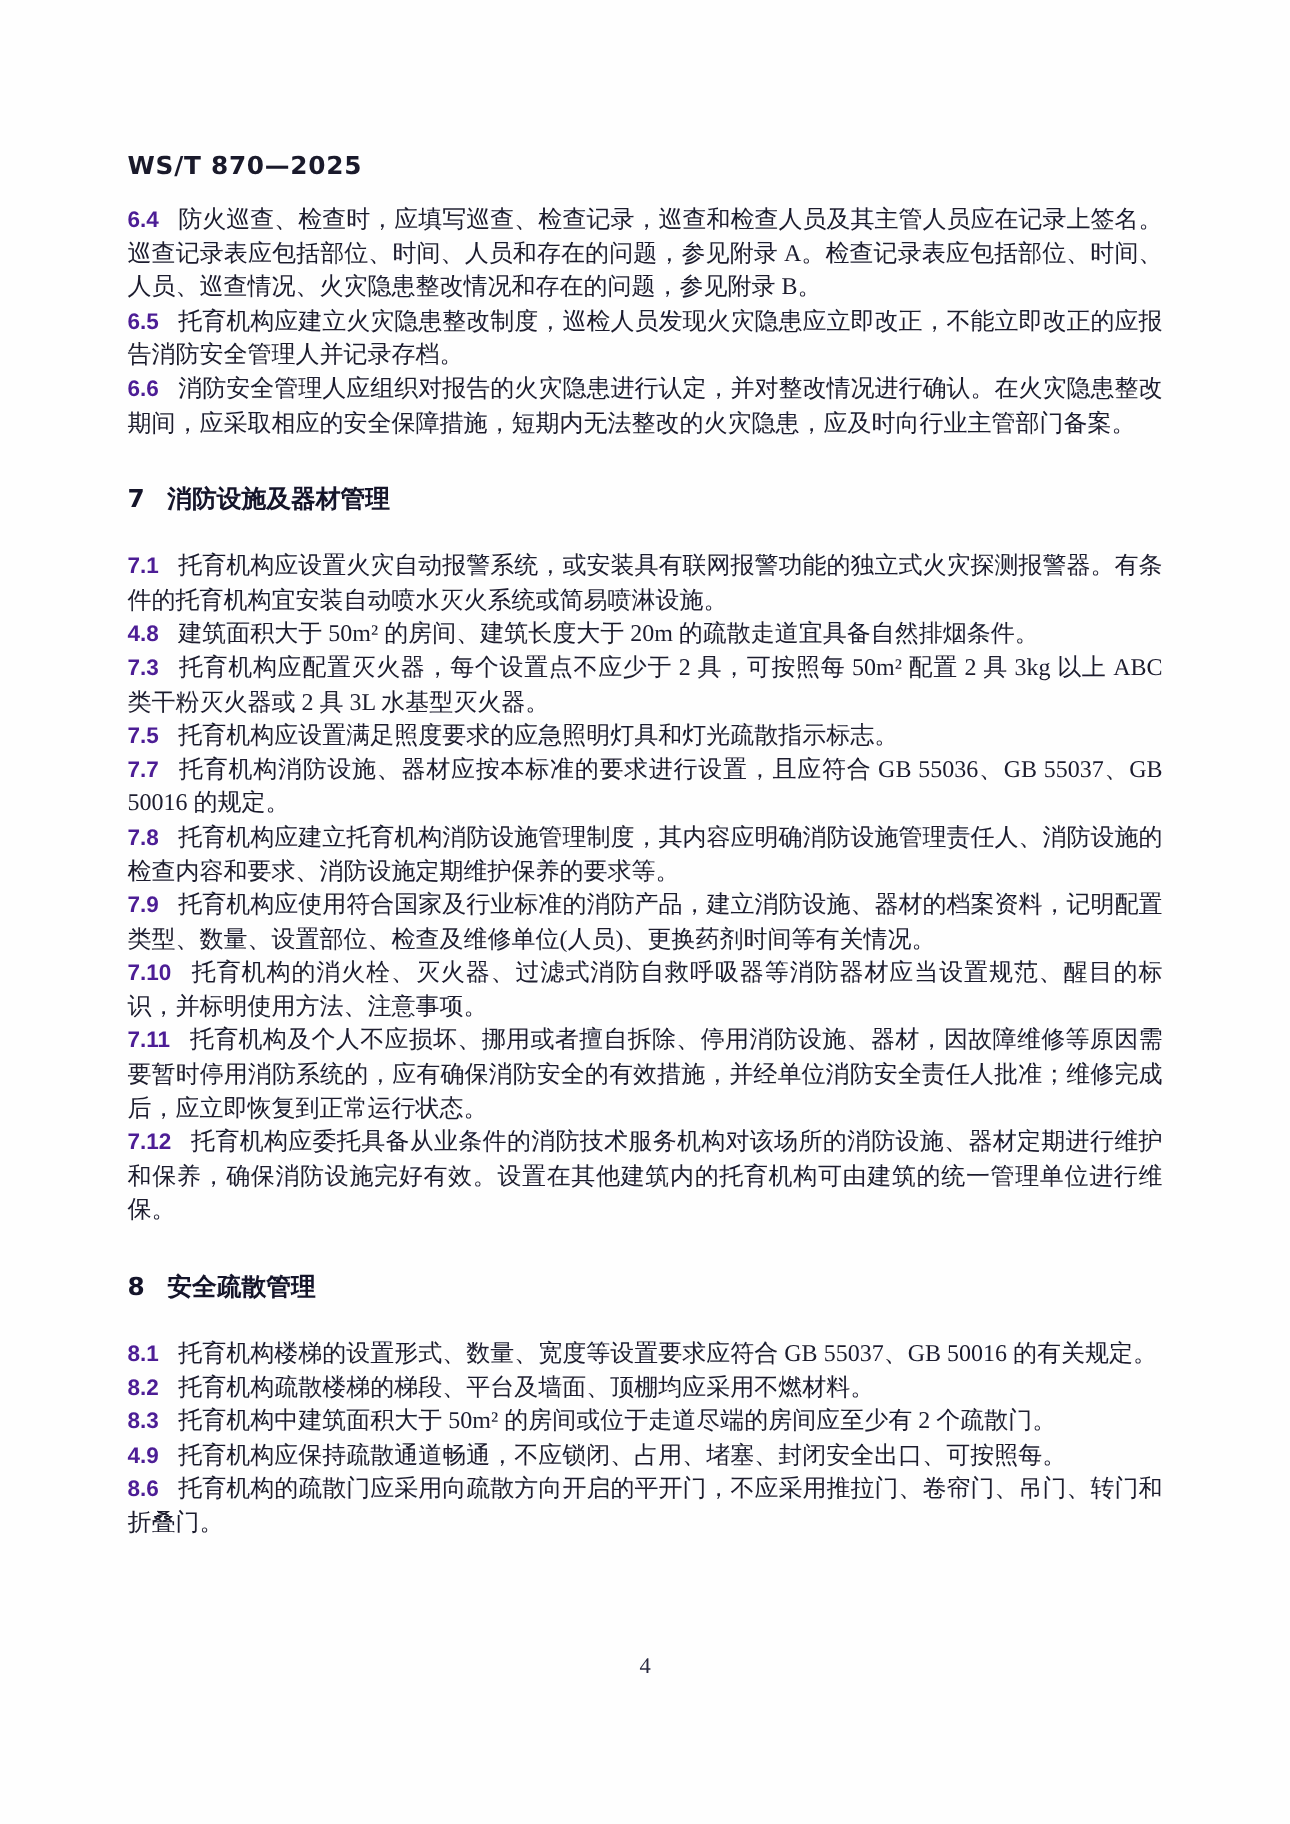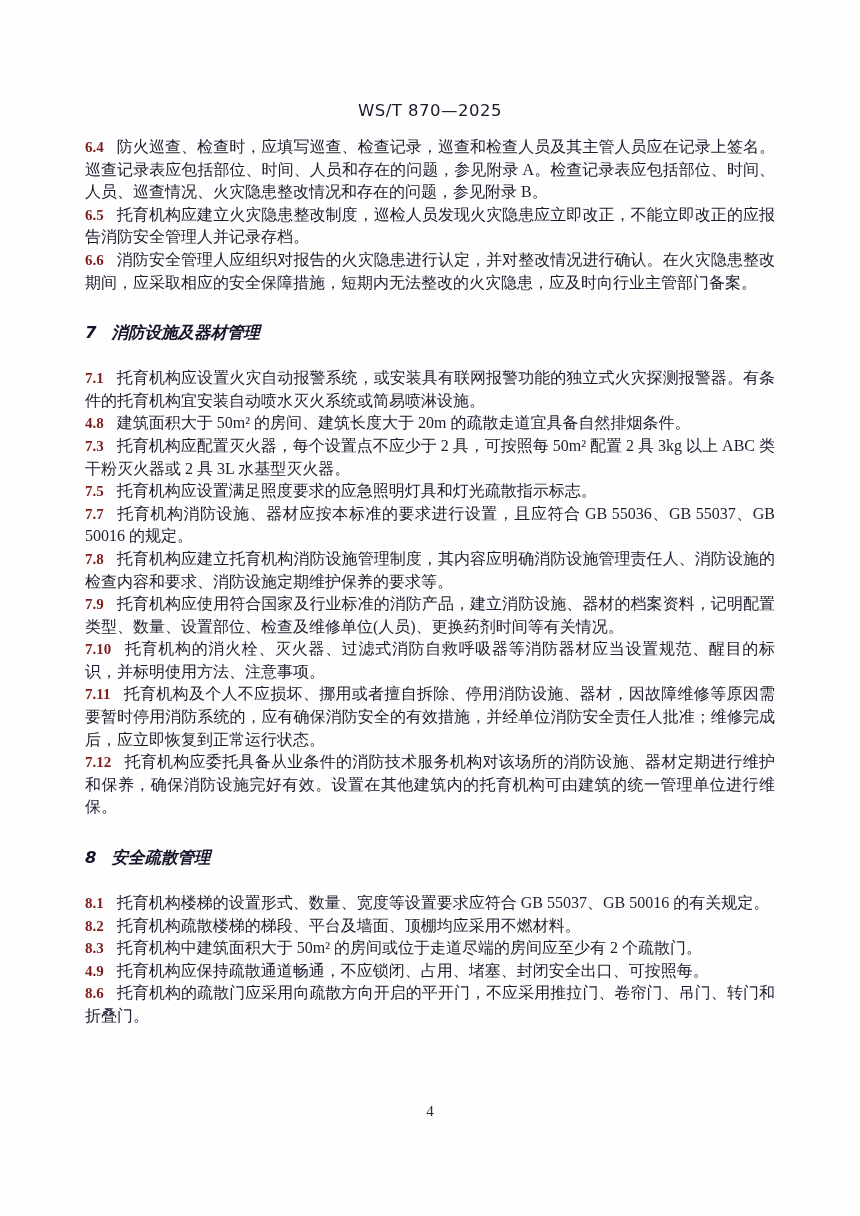--- a/index.html
+++ b/index.html
@@ -14,55 +14,54 @@
     background: #fefefe;
     font-family: "Liberation Serif", "DejaVu Serif", serif;
     color: #1c1c2e;
     overflow: hidden;
   }
   .doc-header {
     position: absolute;
     top: 101px;
     left: 85px;
     width: 690px;
-    text-align: center;
+    text-align: left;
     font-family: "DejaVu Sans", "Liberation Sans", sans-serif;
-    font-weight: 400;
+    font-weight: 700;
     font-size: 16.5px;
     letter-spacing: 0.5px;
     color: #1a1a2b;
   }
   .content {
     position: absolute;
     top: 136px;
     left: 85px;
     width: 690px;
   }
   p.clause {
     margin: 0;
     font-size: 16px;
     line-height: 22.6px;
     text-align: justify;
     color: #1c1c2e;
   }
   .clause-num {
-    font-family: Liberation Serif, serif;
+    font-family: Liberation Sans, sans-serif;
     font-weight: 700;
     font-size: 15px;
     padding-right: 13px;
-    color: #7f1d1d;
+    color: #4c1d95;
   }
   h2.sec-heading {
     margin: 27px 0 23px 0;
     font-family: "DejaVu Sans", "Liberation Sans", sans-serif;
     font-weight: 700;
     font-size: 16.5px;
     line-height: 23px;
     color: #15152a;
-    font-style: italic;
   }
   h2.sec-heading .sec-num {
     padding-right: 15px;
   }
   .footer {
     position: absolute;
     top: 1103px;
     left: 0;
     width: 860px;
     text-align: center;

